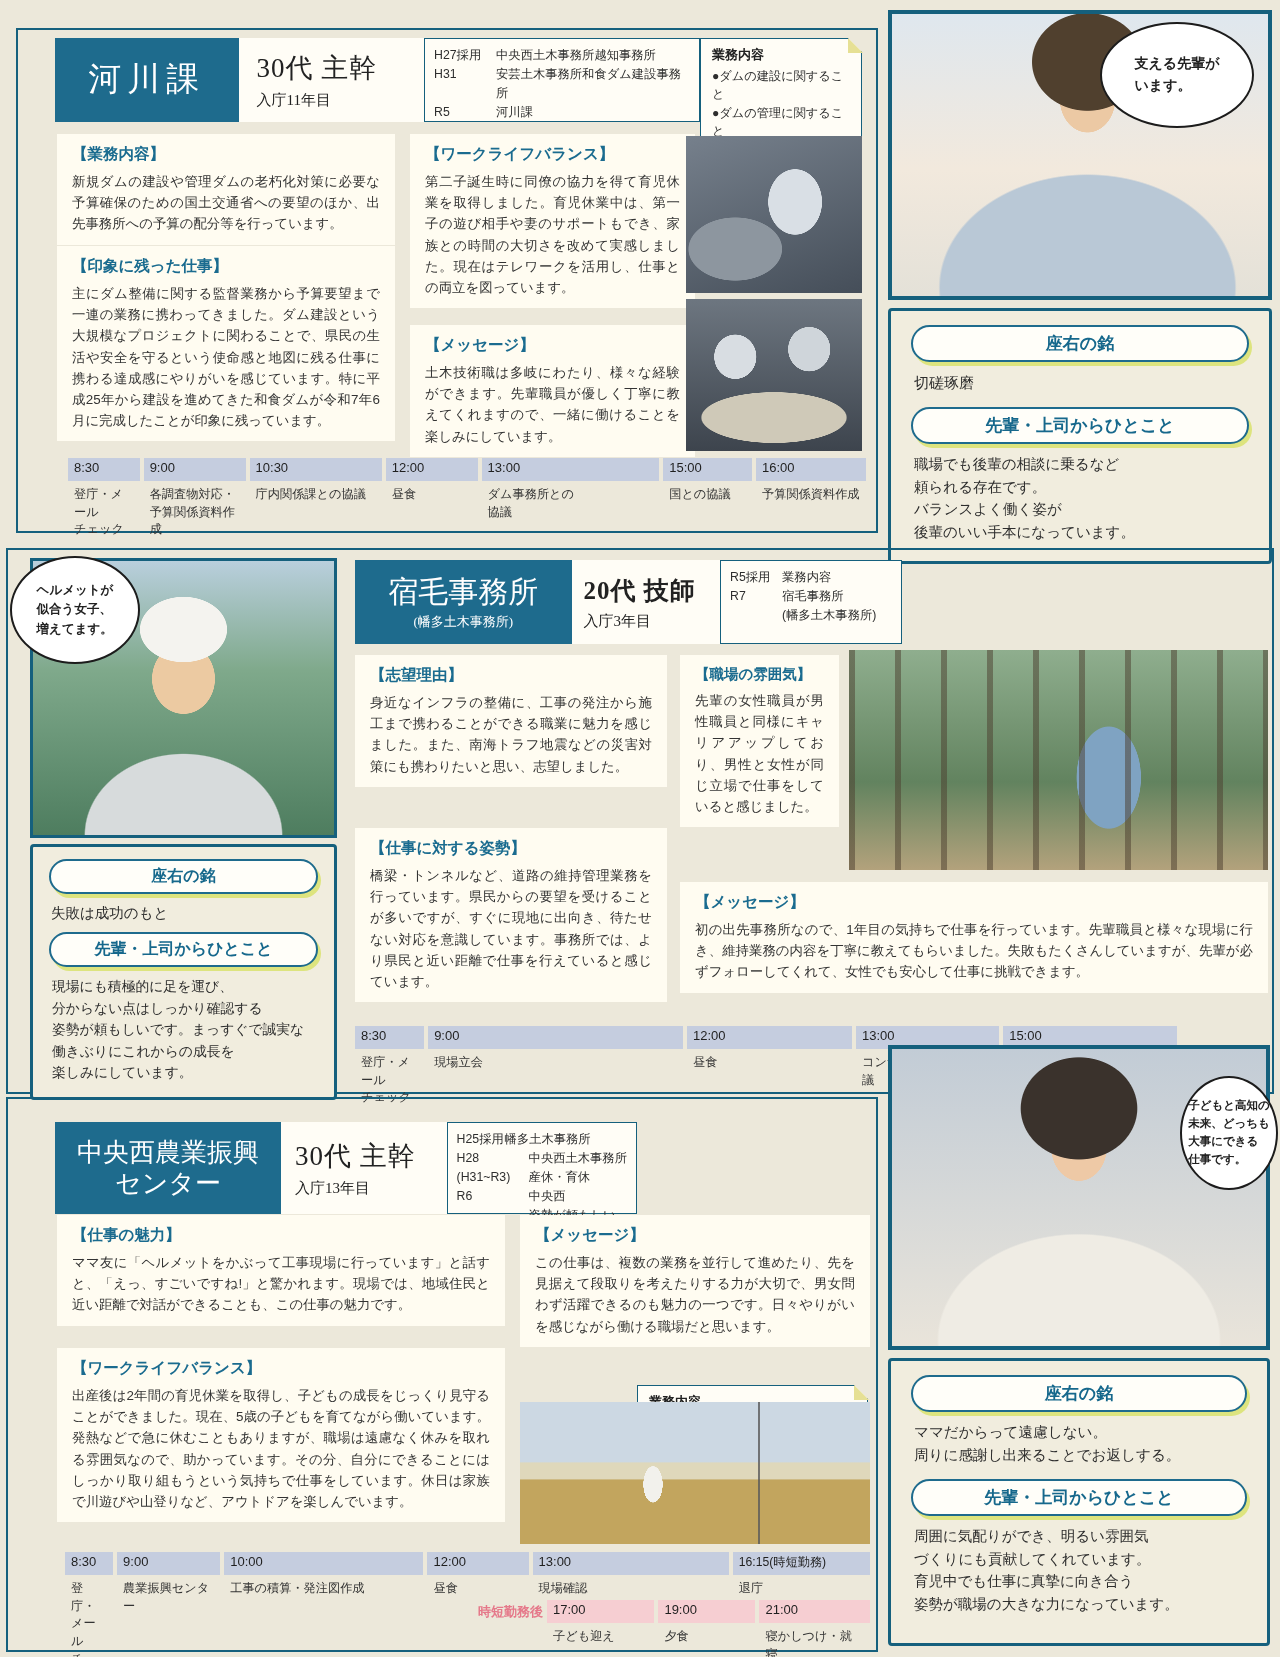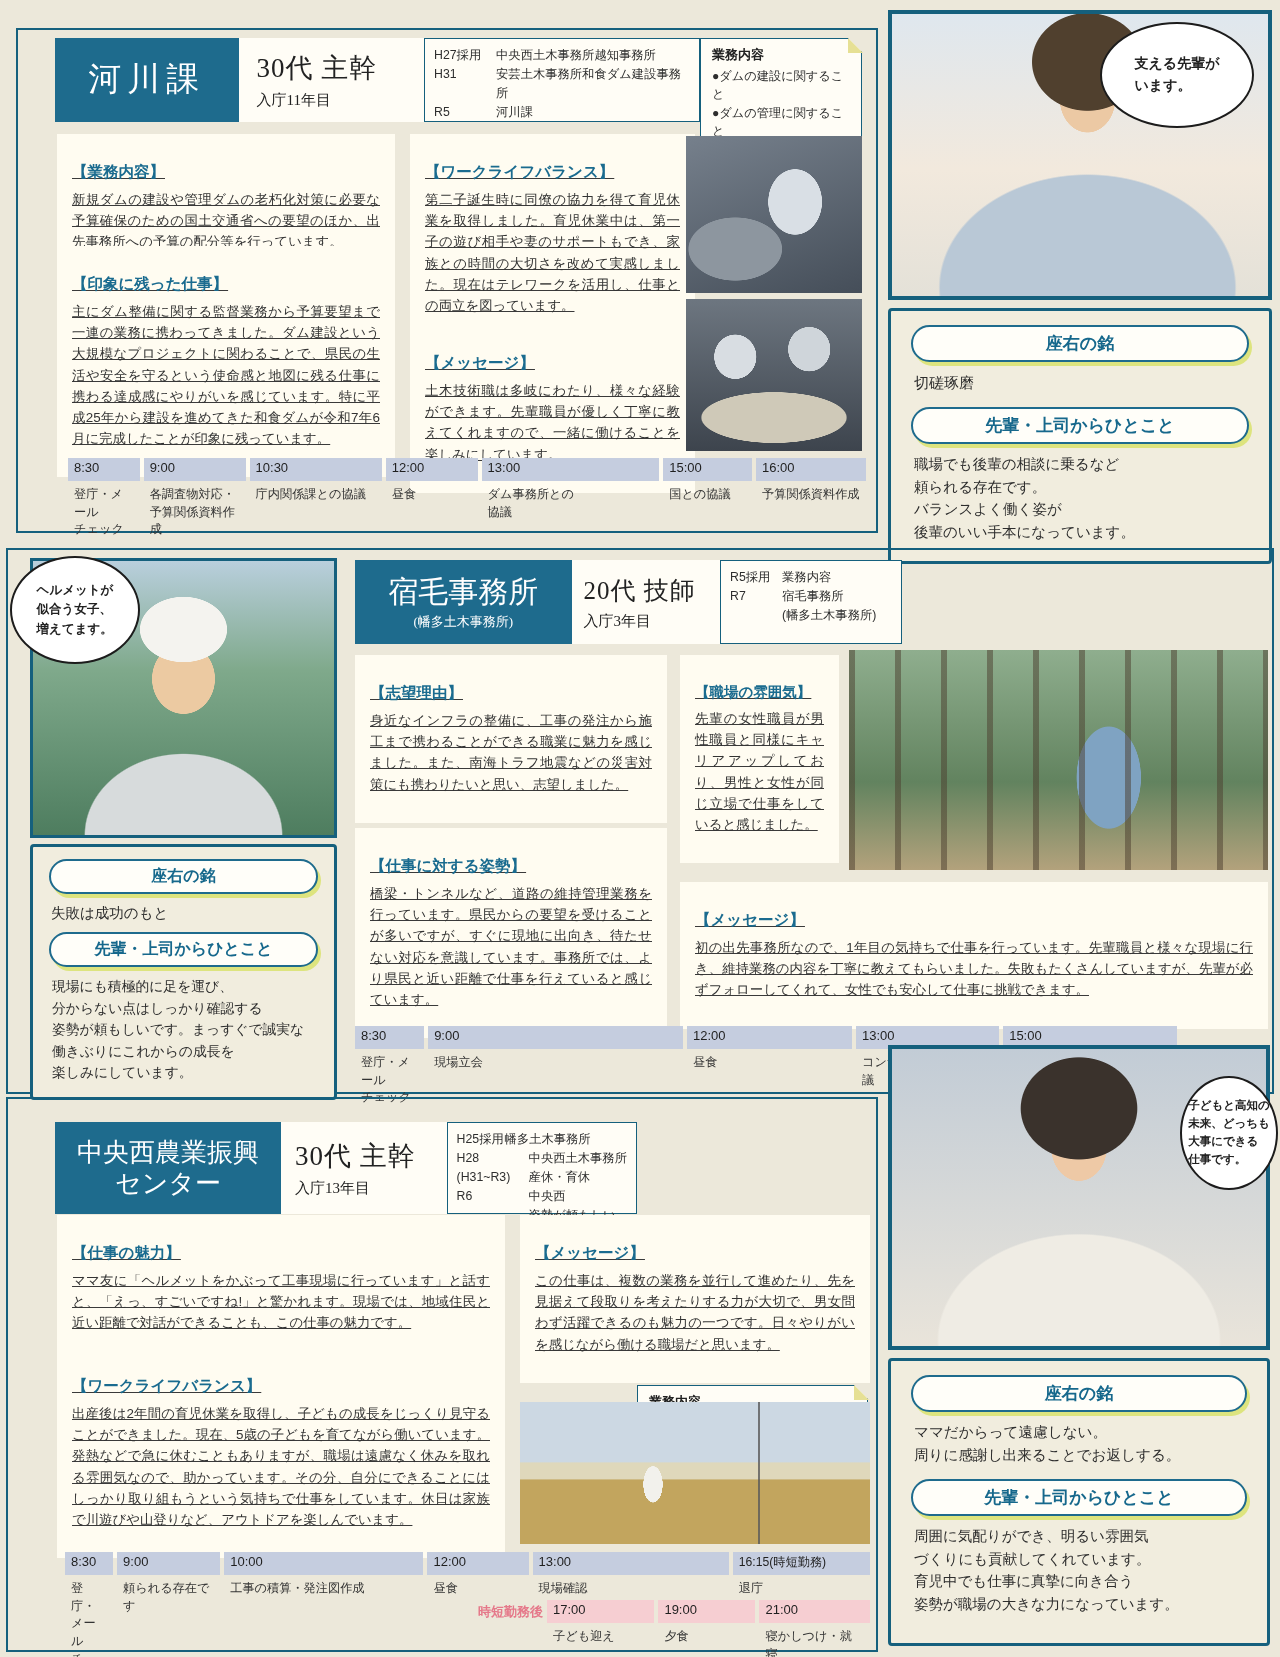--- a/index.html
+++ b/index.html
@@ -23,21 +23,21 @@
   .career-place{white-space:pre-line;}
   
   .duty{background:#fffdf6;border:1.5px solid #15607d;padding:7px 11px;position:relative;}
   .duty::before{content:"";position:absolute;top:-1.5px;right:-1.5px;width:0;height:0;
                 border-top:15px solid #ece8da;border-left:15px solid transparent;}
   .duty::after{content:"";position:absolute;top:-1.5px;right:-1.5px;width:0;height:0;
                border-top:15px solid transparent;border-left:15px solid #e6e094;}
   .duty-title{font-weight:bold;font-size:13px;color:#222;margin-bottom:3px;}
   .duty-item{font-size:12.2px;line-height:1.5;color:#2e2e2e;}
   
-  .card{background:#fffcf1;padding:28px 15px;text-decoration:underline;}
+  .card{background:#fffcf1;padding:10px 15px;}
   .card .h{color:#1a6b8f;font-size:15.5px;font-weight:bold;margin:0 0 6px;}
   .card .b{margin:0;font-size:13.4px;line-height:1.58;text-align:justify;color:#333;}
   
   .tl{display:flex;gap:4px;align-items:flex-start;}
   .tseg{flex-basis:0;min-width:0;display:flex;flex-direction:column;}
   .tband{background:#c5cdDF;background:#c5cddf;height:21px;font-size:13px;padding:2px 6px 0;color:#1f1f1f;white-space:nowrap;}
   .tlabel{font-size:12.2px;padding:5px 6px 0;line-height:1.45;white-space:pre-line;color:#333;}
   .tseg.pink .tband{background:#f6ced2;}
   .short-label{flex:none;font-size:13px;font-weight:bold;color:#e5798a;padding-top:3px;white-space:nowrap;}
   
@@ -206,21 +206,21 @@
 働きぶりにこれからの成長を
 楽しみにしています。</div>
   </div>
 
   <div class="abs hdr" style="left:355px;top:560px;width:547px;height:84px;">
     <div class="hdr-title" style="width:230px;">
       <div class="t" style="font-size:30px;">宿毛事務所</div>
       <div class="s">(幡多土木事務所)</div>
     </div>
     <div class="hdr-rank" style="width:145px;padding-left:12px;">
-      <div class="r" style="font-size:25px;">20代 技師</div>
+      <div class="r" style="font-size:25px;font-weight:bold;">20代 技師</div>
       <div class="tn">入庁3年目</div>
     </div>
     <div class="career" style="width:172px;">
       <div class="career-row">
         <div class="career-era" style="width:52px;">R5採用</div>
         <div class="career-place">業務内容</div>
       </div>
       <div class="career-row">
         <div class="career-era" style="width:52px;">R7</div>
         <div class="career-place">宿毛事務所
@@ -333,21 +333,21 @@
 
   <div class="abs tl" style="left:65px;top:1552px;width:805px;">
     <div class="tseg" style="flex-grow:48;">
       <div class="tband">8:30</div>
       <div class="tlabel">登庁・
 メール
 チェック</div>
     </div>
     <div class="tseg" style="flex-grow:103;">
       <div class="tband">9:00</div>
-      <div class="tlabel">頼られる存在です</div>
+      <div class="tlabel">農業振興センター</div>
     </div>
     <div class="tseg" style="flex-grow:199;">
       <div class="tband">10:00</div>
       <div class="tlabel">工事の積算・発注図作成</div>
     </div>
     <div class="tseg" style="flex-grow:101;">
       <div class="tband">12:00</div>
       <div class="tlabel">昼食</div>
     </div>
     <div class="tseg" style="flex-grow:196;">

